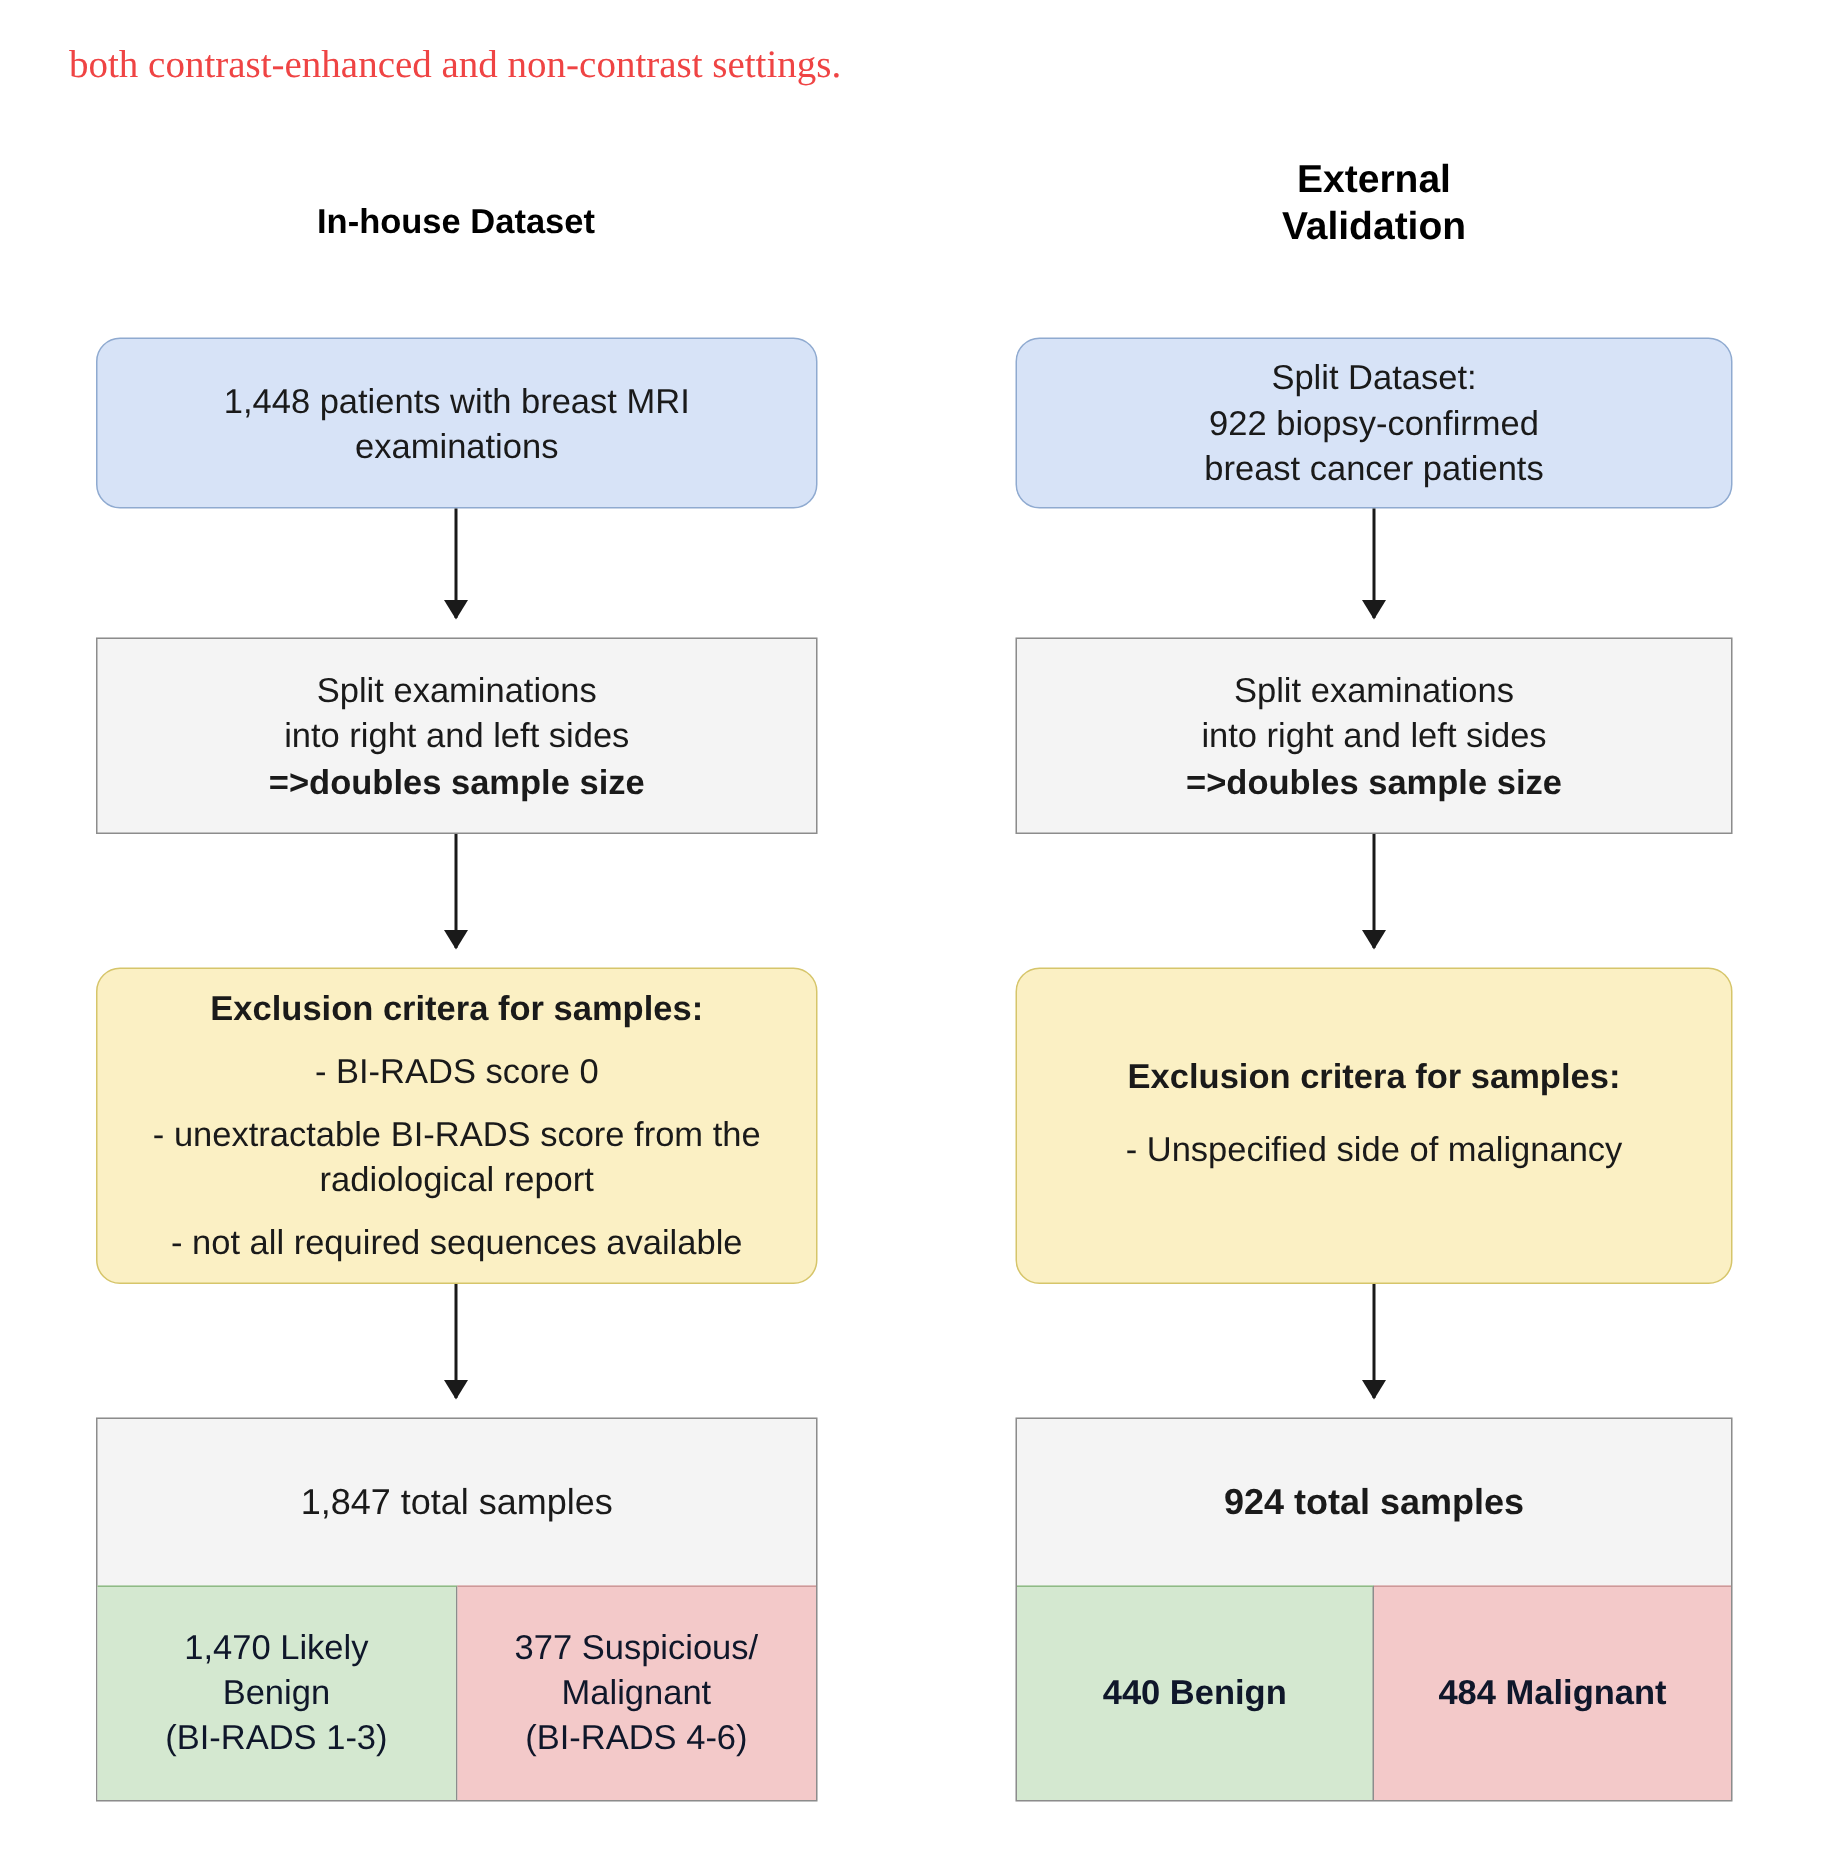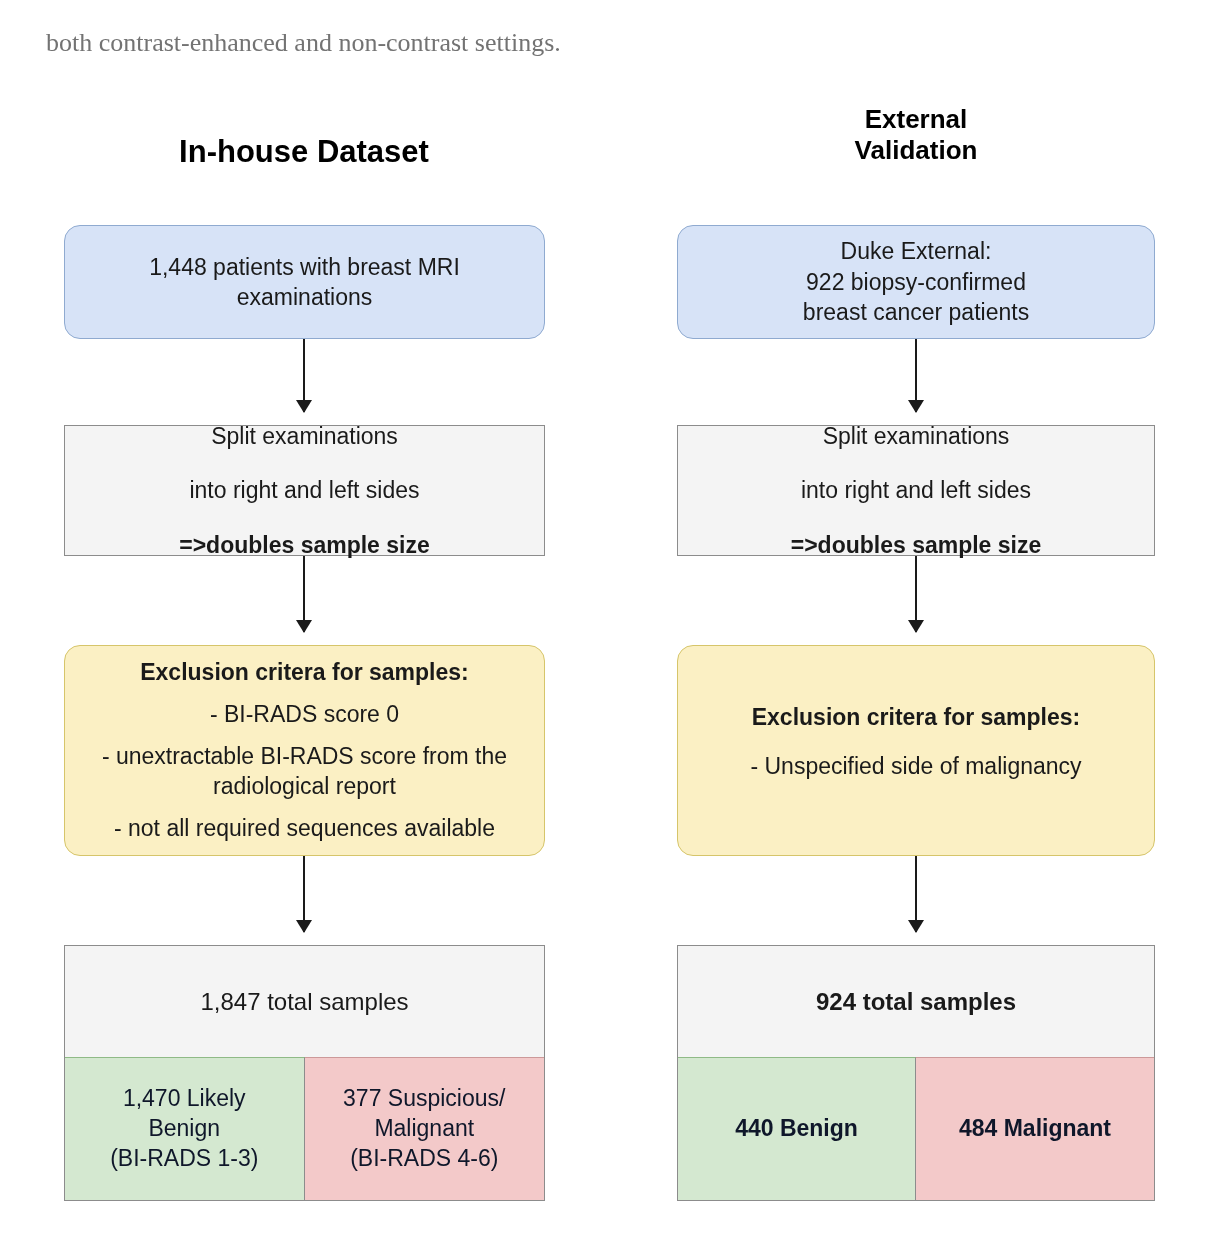--- a/index.html
+++ b/index.html
@@ -16,38 +16,38 @@
     font-family: "Liberation Sans", sans-serif;
   }
 
   
   .intro-text {
     position: absolute;
     left: 46px;
     top: 28px;
     font-family: "Liberation Serif", serif;
     font-size: 26px;
-    color: #737373;
+    color: #ef4444;
     white-space: nowrap;
     letter-spacing: 0px;
   }
 
   
   .col-title {
     position: absolute;
     font-weight: bold;
     color: #000000;
     text-align: center;
     line-height: 1.18;
   }
   .col-title.left {
     left: 64px;
     width: 480px;
     top: 134px;
-    font-size: 31px;
+    font-size: 23px;
   }
   .col-title.right {
     left: 677px;
     width: 478px;
     top: 104px;
     font-size: 26px;
   }
 
   
   .node {
@@ -65,21 +65,20 @@
   .node.rounded {
     border-radius: 16px;
   }
   .node-blue {
     background: #d7e3f7;
     border: 1.6px solid #8faad0;
   }
   .node-gray {
     background: #f4f4f4;
     border: 1.6px solid #8c8c8c;
-    gap: 24px;
   }
   .node-yellow {
     background: #fbf0c4;
     border: 1.6px solid #d6c56a;
   }
   .node .line { display: block; }
   .node .line.bold { font-weight: bold; }
   .node .gap { height: 18px; }
 
   
@@ -197,21 +196,21 @@
       </div>
     </div>
   </div>
 
   <div class="col-title right">
     <div>External</div>
     <div>Validation</div>
   </div>
 
   <div class="node rounded node-blue" style="left:677px; top:225px; width:478px; height:114px;">
-    <span class="line">Duke External:</span>
+    <span class="line">Split Dataset:</span>
     <span class="line">922 biopsy-confirmed</span>
     <span class="line">breast cancer patients</span>
   </div>
 
   <div class="arrow" style="left:915px; top:339px; height:73px;"></div>
 
   <div class="node node-gray" style="left:677px; top:425px; width:478px; height:131px;">
     <span class="line">Split examinations</span>
     <span class="line">into right and left sides</span>
     <span class="line bold">=&gt;doubles sample size</span>

